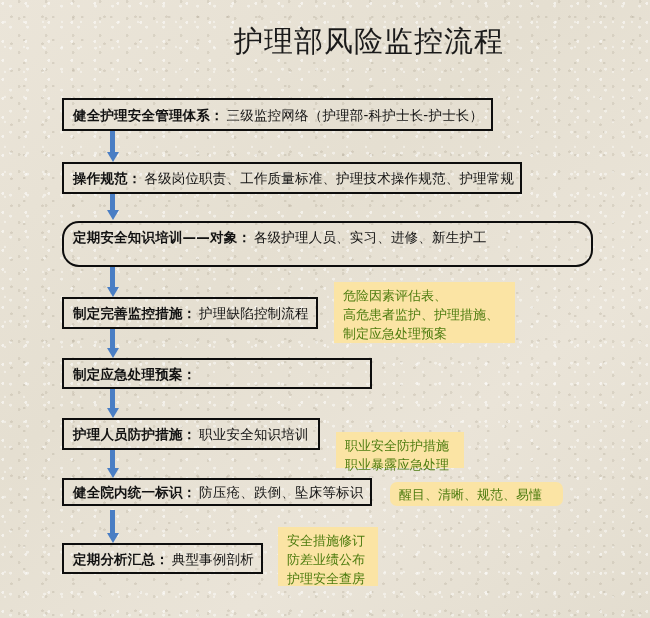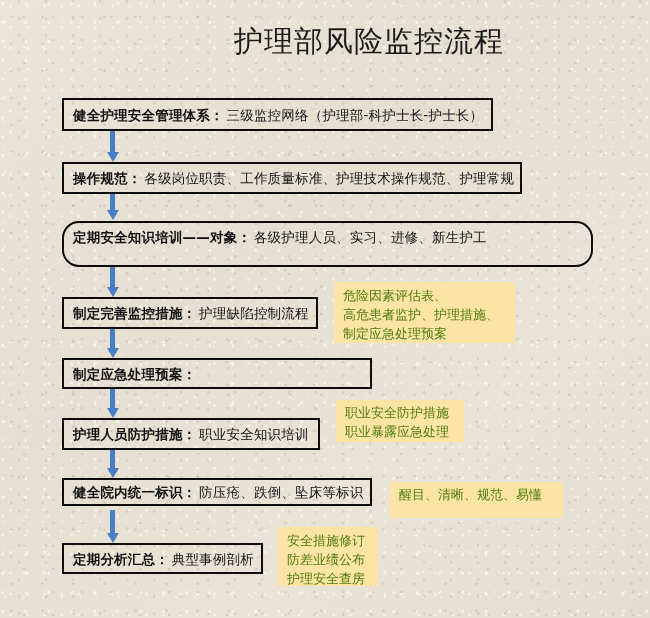--- a/index.html
+++ b/index.html
@@ -170,34 +170,34 @@
   </div>
 
   <div class="arrow" style="left:110px; top:389px; height:20px;"></div>
 
   <div class="node" style="left:62px; top:418px; width:258px; height:32px;">
     <span class="lead">护理人员防护措施</span>
     <span class="sep">：</span>
     <span class="rest">职业安全知识培训</span>
   </div>
 
-  <div class="note" style="left:336px; top:400px; width:128px; height:42px;font-family:Liberation Mono, monospace;">
+  <div class="note" style="left:336px; top:432px; width:128px; height:36px;">
     <span class="row">职业安全防护措施</span>
     <span class="row">职业暴露应急处理</span>
   </div>
 
   <div class="arrow" style="left:110px; top:450px; height:19px;"></div>
 
   <div class="node" style="left:62px; top:478px; width:310px; height:28px;">
     <span class="lead">健全院内统一标识</span>
     <span class="sep">：</span>
     <span class="rest">防压疮、跌倒、坠床等标识</span>
   </div>
 
-  <div class="note" style="left:390px; top:482px; width:173px; height:36px; line-height:17px;">
+  <div class="note" style="left:390px; top:482px; width:173px; height:24px; line-height:17px;border-radius:7px;">
     <span class="row">醒目、清晰、规范、易懂</span>
   </div>
 
   <div class="arrow" style="left:110px; top:510px; height:24px;"></div>
 
   <div class="node" style="left:62px; top:543px; width:201px; height:31px;">
     <span class="lead">定期分析汇总</span>
     <span class="sep">：</span>
     <span class="rest">典型事例剖析</span>
   </div>

